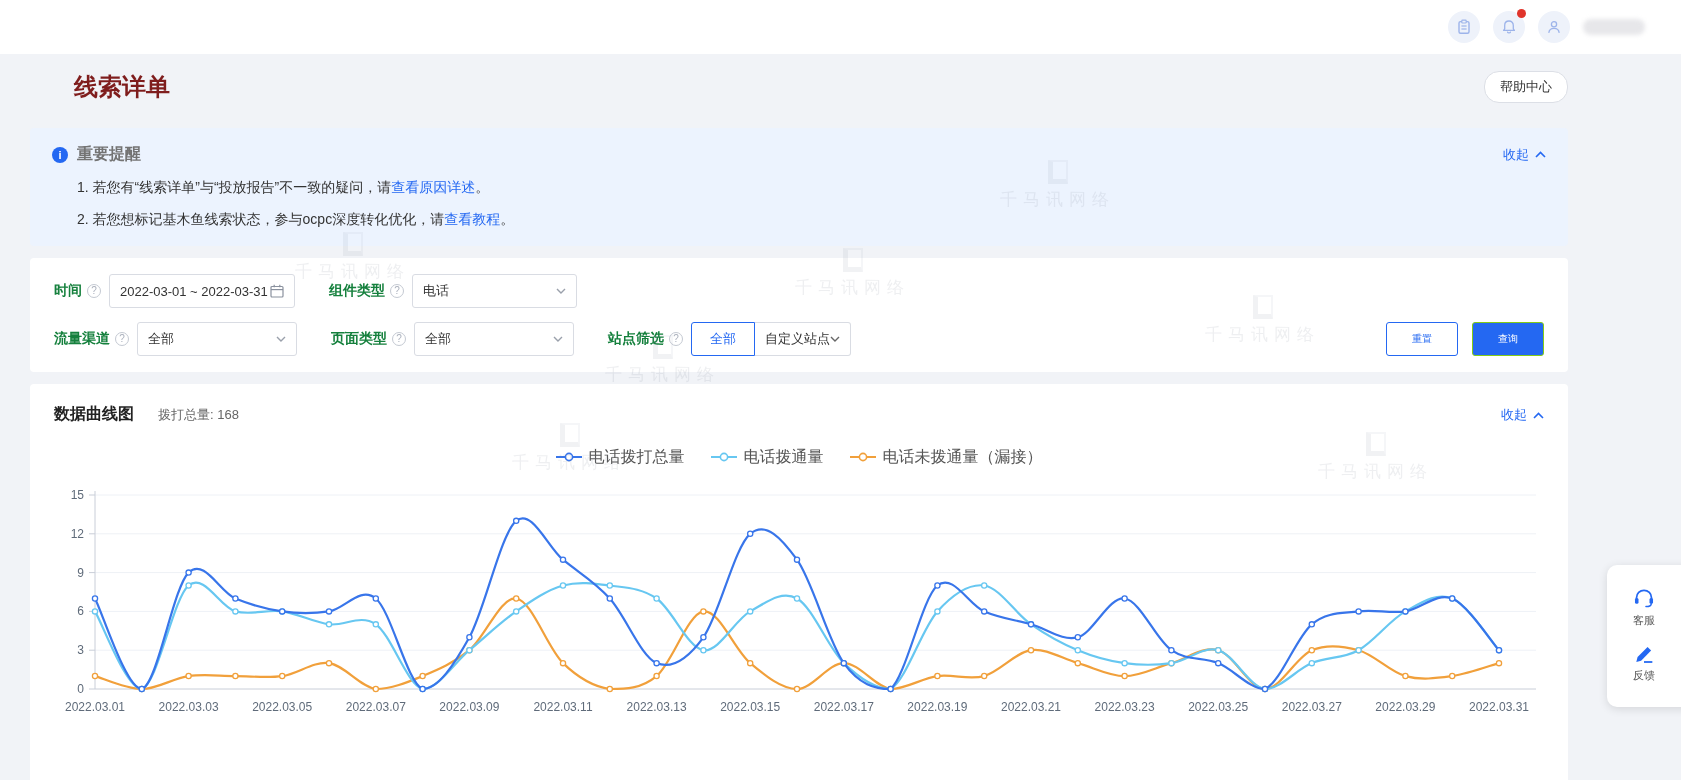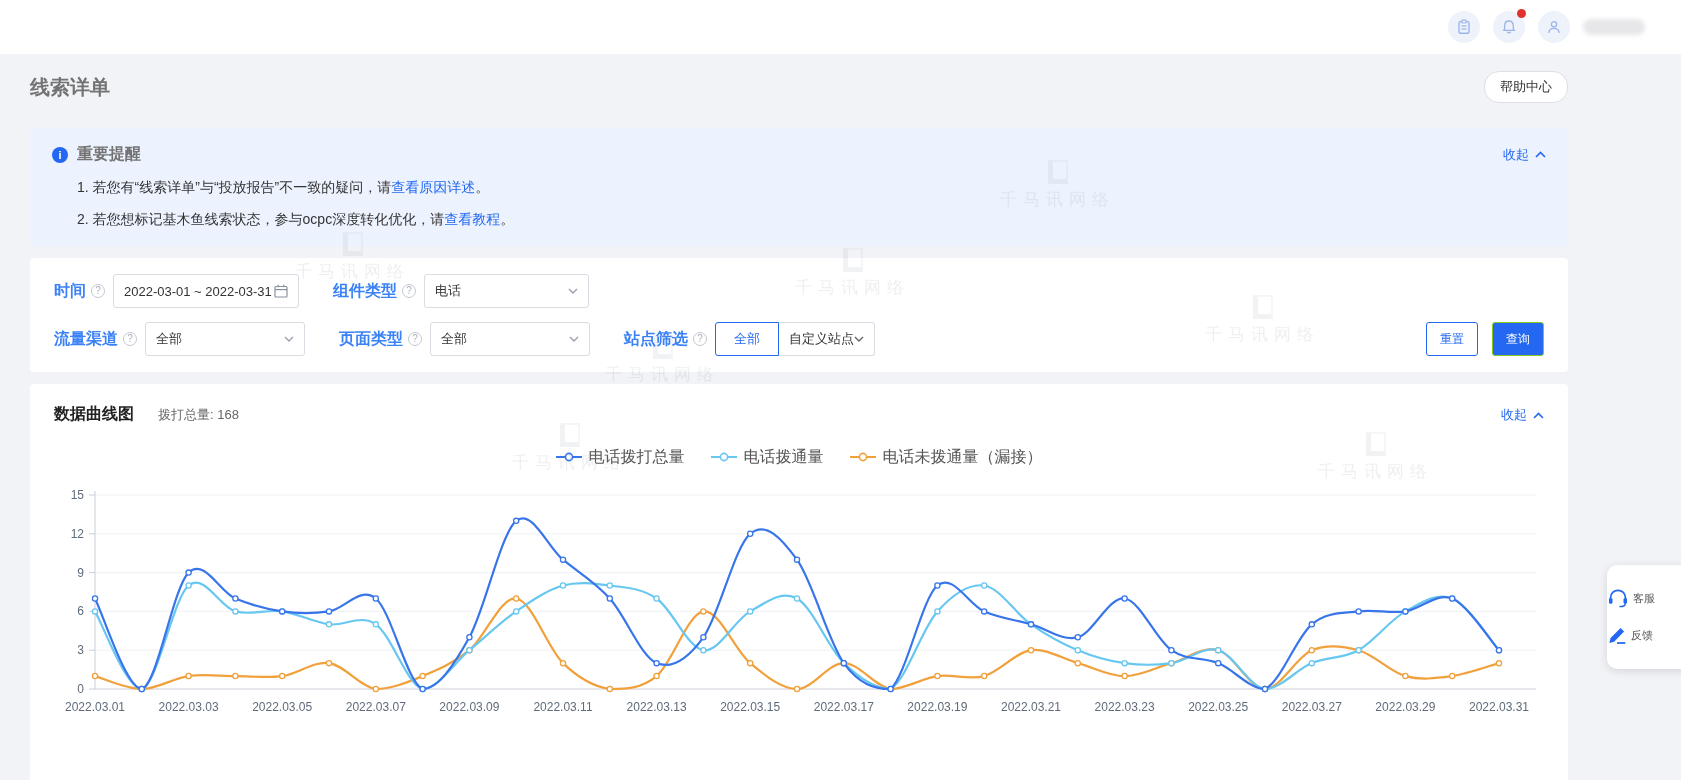--- a/index.html
+++ b/index.html
@@ -4,61 +4,61 @@
 <style>
   * { margin:0; padding:0; box-sizing:border-box; }
   html,body { width:1681px; height:780px; overflow:hidden;
     font-family:"Liberation Sans","DejaVu Sans",sans-serif; background:#f1f3f7; color:#333; }
   .topbar { position:absolute; left:0; top:0; width:1681px; height:54px; background:#fff; }
   .topbar-icons { position:absolute; right:36px; top:11px; display:flex; align-items:center; gap:13px; }
   .icon-circle { width:32px; height:32px; border-radius:50%; background:#eef2fa; display:flex; align-items:center; justify-content:center; position:relative; cursor:pointer; }
   .red-dot { position:absolute; right:-1px; top:-2px; width:9px; height:9px; border-radius:50%; background:#e0342b; }
   .user-blob { width:62px; height:16px; border-radius:8px; background:#e7e7ea; filter:blur(2px); }
   .page-head { position:absolute; left:30px; top:55px; width:1538px; height:64px; display:flex; align-items:center; justify-content:space-between; }
-  .page-title { font-size:20px; font-weight:700; color:#737373; }
+  .page-title { font-size:24px; font-weight:700; color:#7f1d1d;margin-left:44px; }
   .help-btn { background:#fff; border:1px solid #dcdfe6; border-radius:15px; height:32px; padding:0 15px; font-size:13px; color:#333; display:flex; align-items:center; cursor:pointer; }
   .notice { position:absolute; left:30px; top:128px; width:1538px; height:118px; background:#ecf3fe; border-radius:4px; padding:16px 22px 0 22px; }
   .notice-head { display:flex; align-items:center; justify-content:space-between; }
   .notice-title-wrap { display:flex; align-items:center; gap:9px; }
   .info-icon { width:16px; height:16px; border-radius:50%; background:#2468f2; color:#fff; font-size:11px; font-weight:700; display:flex; align-items:center; justify-content:center; font-style:normal; }
   .notice-title { font-size:16px; font-weight:700; color:#737373;font-family:Liberation Mono, monospace; }
   .collapse-link { color:#2468f2; font-size:13px; display:flex; align-items:center; gap:6px; cursor:pointer; }
   .notice-item { margin:14px 0 0 25px; font-size:14px; color:#333; }
   .notice-item a { color:#2468f2; text-decoration:none; cursor:pointer; }
   .card { position:absolute; background:#fff; border-radius:4px; }
   .filter-card { left:30px; top:258px; width:1538px; height:114px; padding:16px 24px; }
   .filter-row { display:flex; align-items:center; height:34px; }
   .filter-row + .filter-row { margin-top:14px; }
-  .f-label { font-size:16px; color:#3b82f6; font-weight:600; white-space:nowrap; }
+  .f-label { font-size:14px; color:#15803d; font-weight:600; white-space:nowrap; }
   .q-icon { width:14px; height:14px; border:1px solid #c4c9d2; border-radius:50%; color:#aab0bc; font-size:10px; line-height:12px; text-align:center; margin:0 8px 0 5px; flex:0 0 auto; }
   .input-box { height:34px; border:1px solid #d9dce3; border-radius:3px; background:#fff; display:flex; align-items:center; justify-content:space-between; padding:0 10px; font-size:13px; color:#333; cursor:pointer; }
   .date-box { width:186px; }
   .sel-165 { width:165px; } .sel-160 { width:160px; }
   .chev { color:#9aa0ab; }
   .seg { display:flex; align-items:center; }
   .seg-btn { height:34px; display:flex; align-items:center; justify-content:center; font-size:13px; cursor:pointer; border:1px solid #d9dce3; background:#fff; }
   .seg-active { border:1px solid #2468f2; color:#2468f2; border-radius:3px 0 0 3px; width:64px; z-index:2; }
   .seg-normal { border-left:none; border-radius:0 3px 3px 0; color:#333; padding:0 10px; gap:0;font-family:Liberation Serif, serif; }
   .filter-actions { margin-left:auto; display:flex; gap:14px; }
-  .btn { height:34px; width:52px; border-radius:3px; font-size:12px; display:flex; align-items:center; justify-content:center; cursor:pointer; }
+  .btn { height:34px; width:72px; border-radius:3px; font-size:10px; display:flex; align-items:center; justify-content:center; cursor:pointer; }
   .btn-outline { border:1px solid #2468f2; color:#2468f2; background:#fff; }
   .btn-primary { border:1px solid #84cc16; background:#2468f2; color:#fff; }
   .chart-card { left:30px; top:384px; width:1538px; height:436px; padding:20px 24px 0 24px; }
   .chart-head { display:flex; align-items:baseline; }
   .chart-title { font-size:16px; font-weight:700; color:#222; }
   .chart-sub { font-size:13px; color:#666; margin-left:24px; }
   .chart-head .collapse-link { margin-left:auto; }
   .legend { display:flex; justify-content:center; gap:26px; margin-top:22px; height:20px; align-items:center; }
   .legend-item { display:flex; align-items:center; gap:7px; font-size:16px; color:#555; cursor:pointer; }
   .chart-svg { display:block; margin-top:2px; }
   .watermark { position:absolute; z-index:3; pointer-events:none; text-align:center; opacity:1; }
   .wm-logo { width:20px; height:24px; margin:0 auto 4px auto; border-left:5px solid rgba(130,140,160,0.10); border-bottom:5px solid rgba(130,140,160,0.10); border-top:2px solid rgba(130,140,160,0.08); border-right:2px solid rgba(130,140,160,0.08); }
   .wm-text { font-size:17px; letter-spacing:6px; color:rgba(120,130,150,0.13); white-space:nowrap; }
   .float-panel { position:absolute; right:-26px; top:565px; width:100px; background:#fff; border-radius:10px 0 0 10px; box-shadow:0 2px 10px rgba(0,0,0,0.12); padding:14px 0 16px 0; z-index:5; }
-  .float-item { display:flex; flex-direction:row; align-items:center; gap:4px; padding:8px 0; cursor:pointer; width:74px; }
+  .float-item { display:flex; flex-direction:column; align-items:center; gap:4px; padding:8px 0; cursor:pointer; width:74px; }
   .float-item span { font-size:11px; color:#555; }
 </style>
 </head>
 <body>
 
 <div class="topbar">
   <div class="topbar-icons">
     <div class="icon-circle">
       <svg width="16" height="16" viewBox="0 0 16 16">
         <rect x="3" y="2.6" width="10" height="11.6" rx="1.5" fill="none" stroke="#9db4ea" stroke-width="1.4"></rect>

